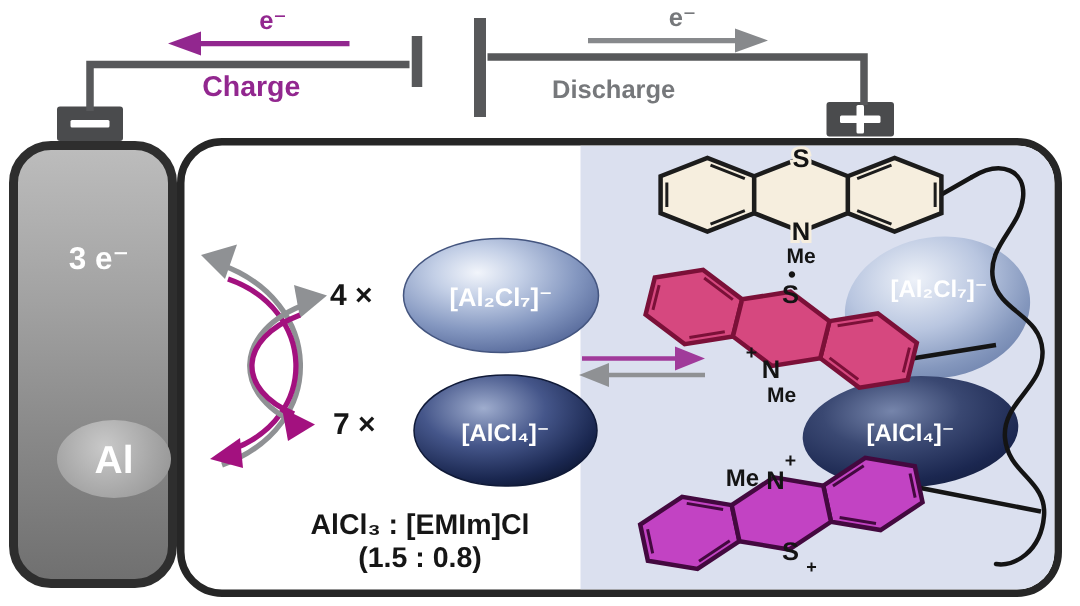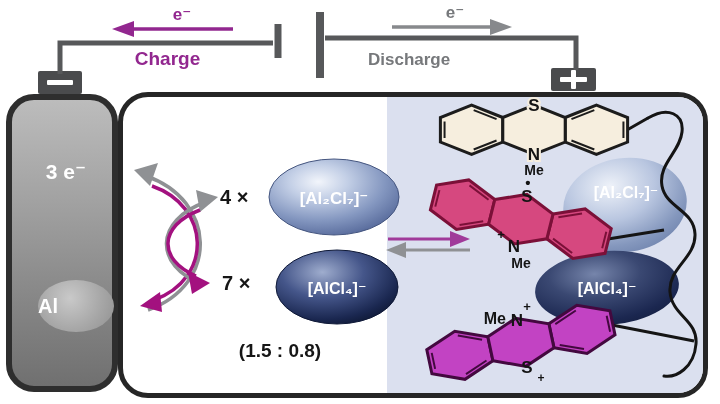--- a/index.html
+++ b/index.html
@@ -10,21 +10,21 @@
   .purple{color:#92278f;}
   .grayt{color:#76787b;}
   .cell{position:absolute;left:118px;top:92px;width:580px;height:296px;
         border:5px solid #262626;border-radius:30px;background:#ffffff;overflow:hidden;}
   .cathode-panel{position:absolute;left:264px;top:0;right:0;bottom:0;background:#dbe0ef;}
   .electrode{position:absolute;left:6px;top:94px;width:100px;height:286px;
         border:6px solid #2e2e2e;border-radius:28px;
         background:linear-gradient(180deg,#bcbcbc 0%,#a2a2a2 35%,#8a8a8a 65%,#707070 100%);}
   .al-disc{position:absolute;left:38px;top:280px;width:76px;height:52px;border-radius:50%;
         background:radial-gradient(circle at 42% 35%,#c9c9c9 0%,#a8a8a8 55%,#8f8f8f 100%);
-        color:#fff;font-weight:bold;font-size:20px;text-align:left;line-height:52px;}
+        color:#fff;font-weight:bold;font-size:26px;text-align:center;line-height:52px;}
   .terminal{position:absolute;background:#4a4b4d;border-radius:2px;}
   .tbar{position:absolute;background:#ffffff;border-radius:1px;}
   .electrons{position:absolute;color:#ffffff;font-weight:bold;font-size:21px;text-align:center;}
   .composition{position:absolute;left:140px;top:340px;width:280px;text-align:center;
         color:#161616;font-weight:bold;font-size:19px;line-height:22px;}
   svg text{font-family:"Liberation Sans","DejaVu Sans",sans-serif;font-weight:bold;}
   .atom{fill:#141414;}
   .halo{paint-order:stroke;stroke:#f6eede;stroke-width:4px;}
   .iontext{fill:#ffffff;}
 </style>
@@ -62,20 +62,21 @@
 
   <div class="lbl purple" style="left:152px;top:4px;width:60px;text-align:center;font-size:17px;">e⁻</div>
   <div class="lbl purple" style="left:115px;top:48px;width:105px;text-align:center;font-size:19px;">Charge</div>
   <div class="lbl grayt" style="left:425px;top:2px;width:60px;text-align:center;font-size:17px;">e⁻</div>
   <div class="lbl grayt" style="left:368px;top:50px;width:125px;font-size:17px;">Discharge</div>
 
   <div class="lbl" style="left:220px;top:186px;font-size:20px;color:#161616;">4 ×</div>
   <div class="lbl" style="left:222px;top:272px;font-size:20px;color:#161616;">7 ×</div>
 
   <div class="composition">
+    <div>AlCl₃ : [EMIm]Cl</div>
     <div>(1.5 : 0.8)</div>
   </div>
 
   <svg class="layer" width="720" height="404">
     <defs>
       <radialGradient id="gA" cx="38%" cy="30%" r="75%">
         <stop offset="0%" stop-color="#f2f5fb"></stop>
           <stop offset="30%" stop-color="#c3cfe6"></stop>
         <stop offset="68%" stop-color="#8497c0"></stop>
           <stop offset="100%" stop-color="#56699a"></stop>

